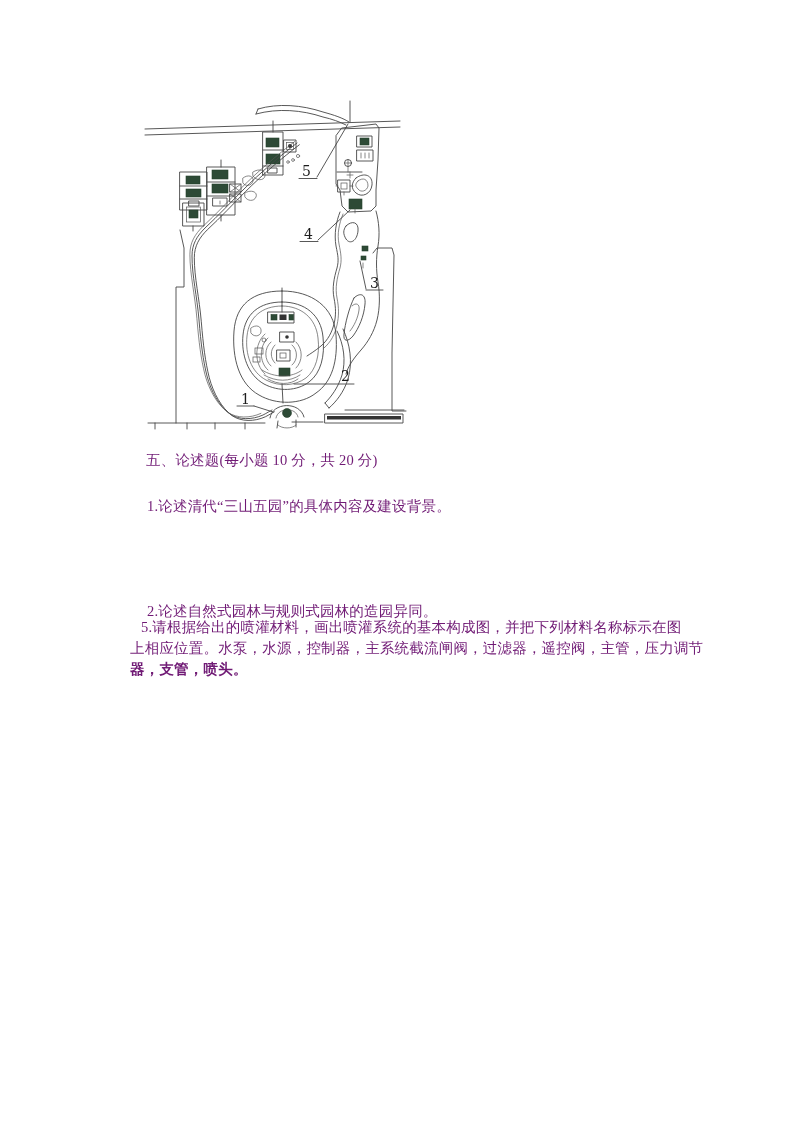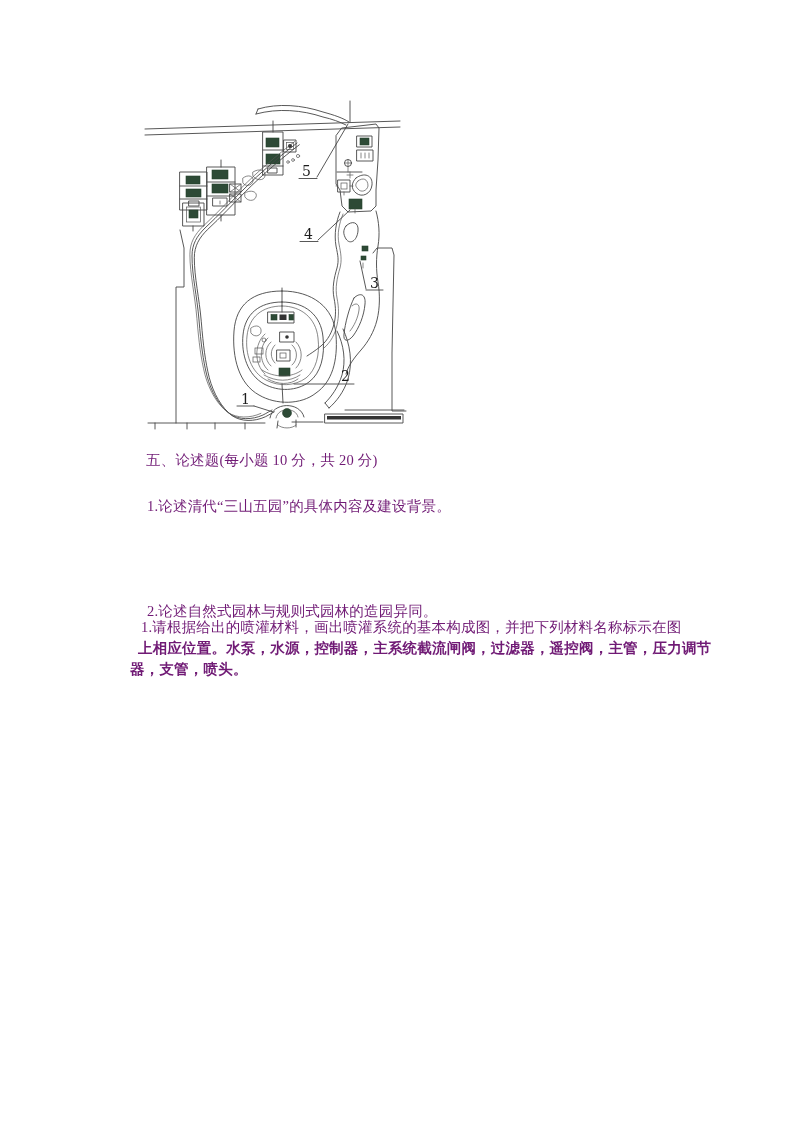--- a/index.html
+++ b/index.html
@@ -231,19 +231,19 @@
     </svg>
   </div>
 
   <div class="doc-line" style="left:146px;top:451px;">五、论述题(每小题 10 分，共 20 分)</div>
 
   <div class="doc-line" style="left:147px;top:497px;">1.论述清代“三山五园”的具体内容及建设背景。</div>
 
   <div class="doc-line" style="left:147px;top:560px;margin-top:42px;">2.论述自然式园林与规则式园林的造园异同。</div>
 
 
-  <div class="doc-line" style="left:141px;top:618px;">1.请根据给出的喷灌材料，画出喷灌系统的基本构成图，并把下列材料名称标示在图</div>
-
-  <div class="doc-line" style="left:138px;top:639px;font-weight:bold;">上相应位置。水泵，水源，控制器，主系统截流闸阀，过滤器，遥控阀，主管，压力调节</div>
+  <div class="doc-line" style="left:141px;top:618px;">5.请根据给出的喷灌材料，画出喷灌系统的基本构成图，并把下列材料名称标示在图</div>
+
+  <div class="doc-line" style="left:130px;top:639px;">上相应位置。水泵，水源，控制器，主系统截流闸阀，过滤器，遥控阀，主管，压力调节</div>
 
   <div class="doc-line" style="left:130px;top:660px;font-weight:bold;">器，支管，喷头。</div>
 
 </div>
 
 </body></html>

